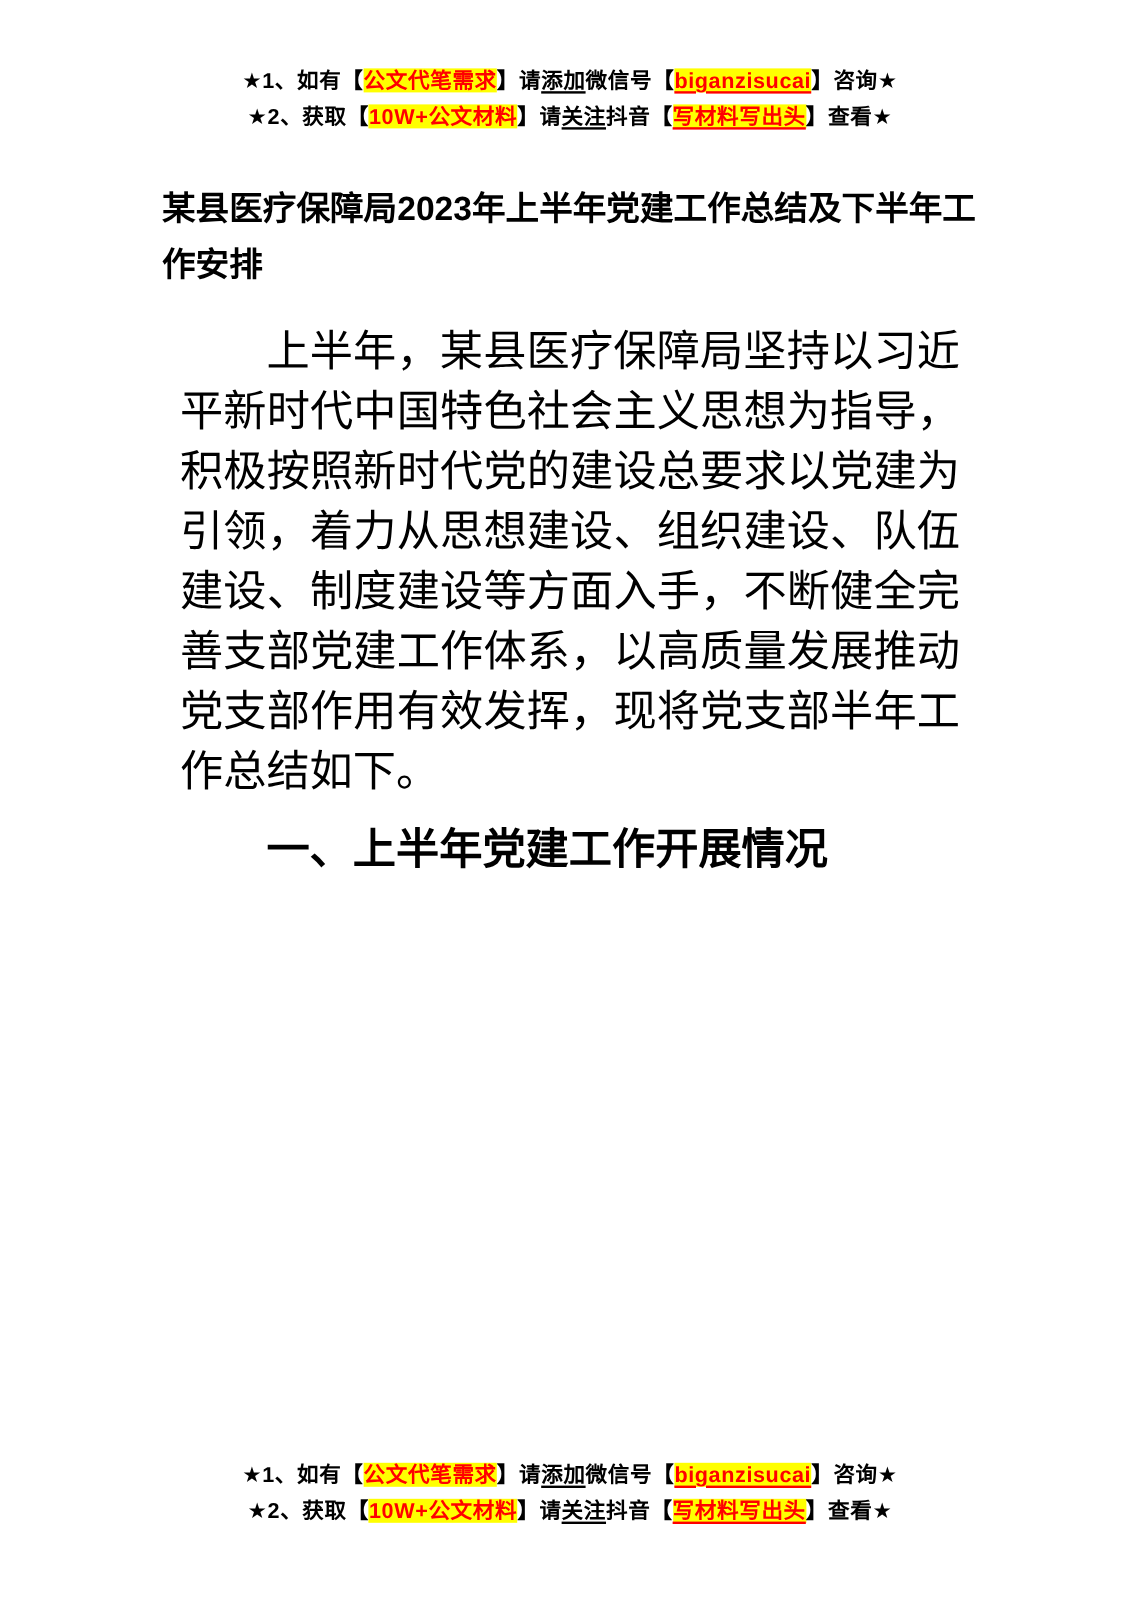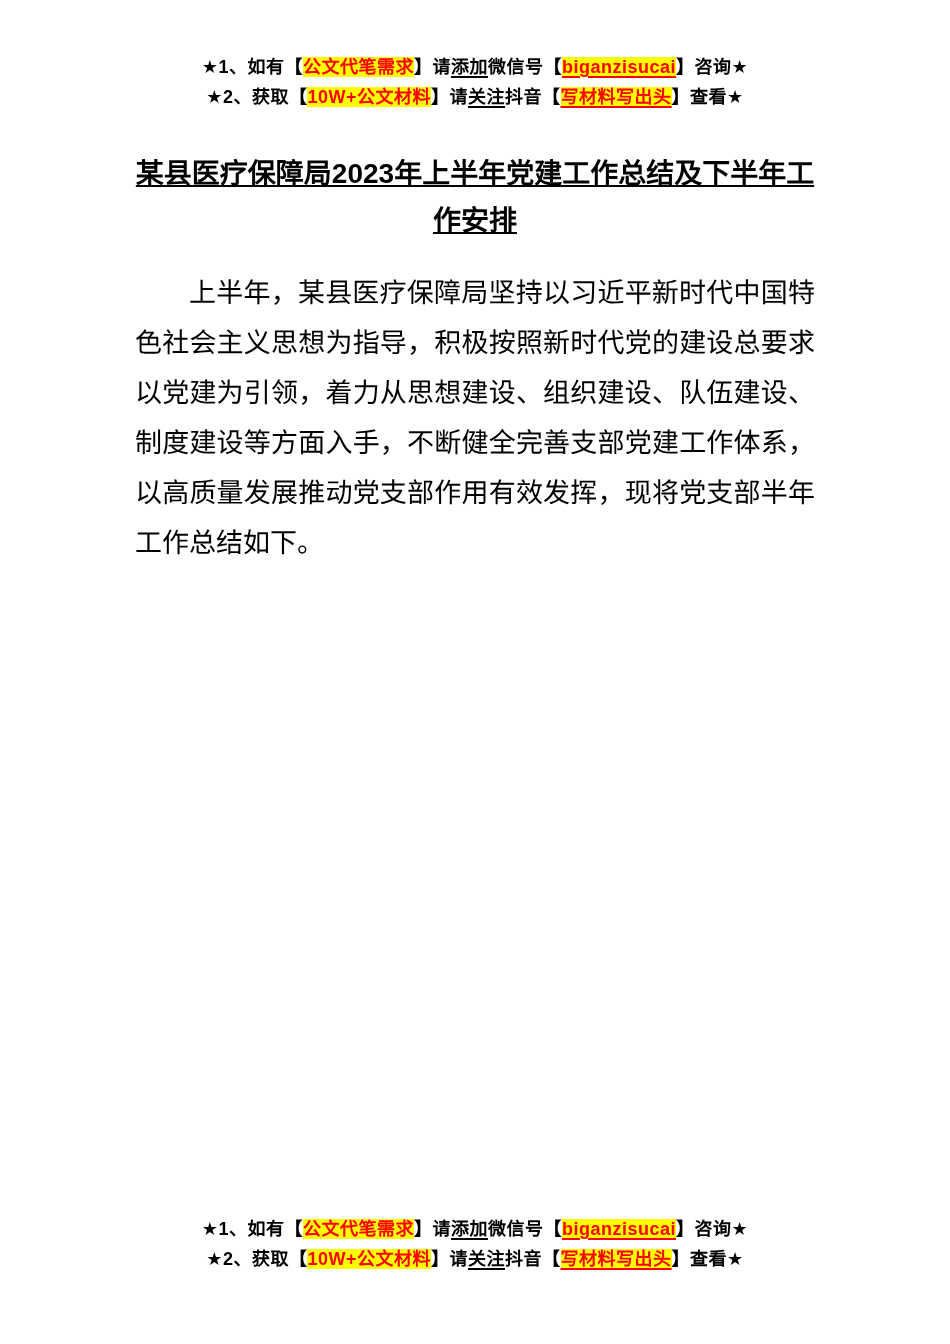--- a/index.html
+++ b/index.html
@@ -46,53 +46,53 @@
     right: 0;
     bottom: 70px;
   }
   
   .doc-title {
     margin: 38px auto 0;
     width: 680px;
     font-size: 28px;
     font-weight: bold;
     line-height: 47px;
-    text-align: center;
-    text-decoration: underline;
+    text-align: left;
   }
   
   .doc-body {
     margin-top: 24px;
     font-size: 27px;
     line-height: 50px;
     text-align: justify;
     text-justify: inter-ideograph;
   }
   .doc-body p, .doc-body h2 {
     text-indent: 2em;
-    margin: 0;
-    font-size: 27px;
+    margin: 15px;
+    font-size: 36px;
     font-weight: normal;
   }
   .doc-body h2 { font-weight: bold; }
 </style>
 </head>
 <body>
 
 <div class="page">
 
   <div class="promo column">
     <div><span>★1、如有【</span><span class="hl">公文代笔需求</span><span>】请</span><span class="u">添加</span><span>微信号【</span><span class="hl u">biganzisucai</span><span>】咨询★</span></div>
     <div><span>★2、获取【</span><span class="hl">10W+公文材料</span><span>】请</span><span class="u">关注</span><span>抖音【</span><span class="hl u">写材料写出头</span><span>】查看★</span></div>
   </div>
 
   <h1 class="doc-title">某县医疗保障局2023年上半年党建工作总结及下半年工作安排</h1>
 
   <div class="doc-body column">
     <p>上半年，某县医疗保障局坚持以习近平新时代中国特色社会主义思想为指导，积极按照新时代党的建设总要求以党建为引领，着力从思想建设、组织建设、队伍建设、制度建设等方面入手，不断健全完善支部党建工作体系，以高质量发展推动党支部作用有效发挥，现将党支部半年工作总结如下。</p>
+    <h2>一、上半年党建工作开展情况</h2>
   </div>
 
   <div class="promo promo-bottom">
     <div><span>★1、如有【</span><span class="hl">公文代笔需求</span><span>】请</span><span class="u">添加</span><span>微信号【</span><span class="hl u">biganzisucai</span><span>】咨询★</span></div>
     <div><span>★2、获取【</span><span class="hl">10W+公文材料</span><span>】请</span><span class="u">关注</span><span>抖音【</span><span class="hl u">写材料写出头</span><span>】查看★</span></div>
   </div>
 
 </div>
 
 </body></html>

